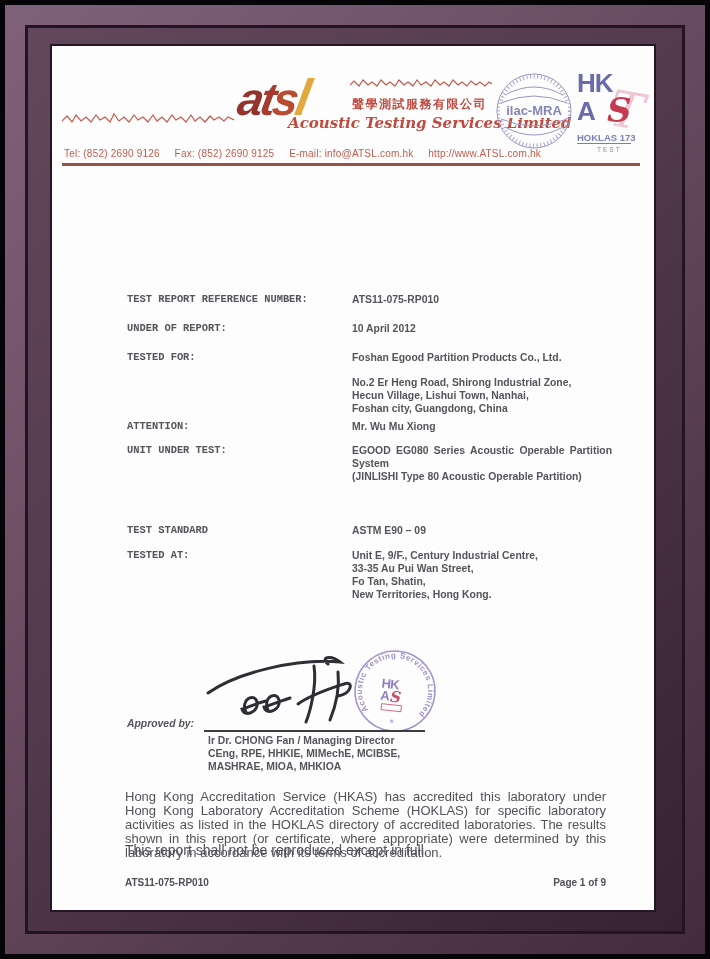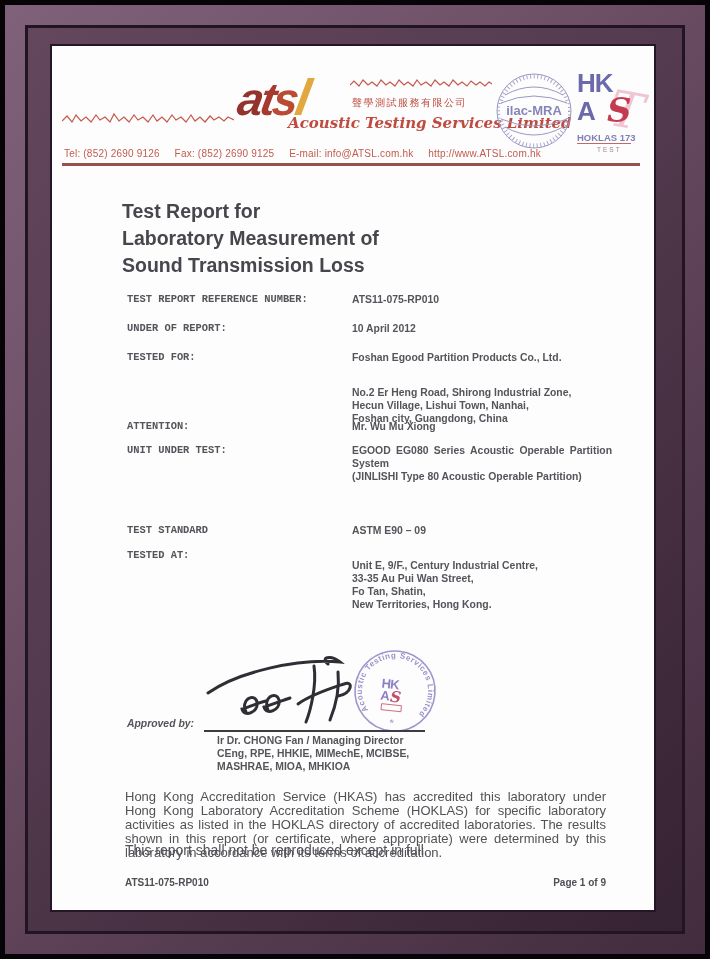--- a/index.html
+++ b/index.html
@@ -17,44 +17,44 @@
   .page { position:absolute; left:52px; top:46px; width:602px; height:864px;
           background:#fdfdfd; color:#4b4b51; box-shadow:0 0 0 2px #241624; }
 
   .abs { position:absolute; }
 
   
   .logo-atsl { left:186px; top:30px; font-style:italic; font-weight:900;
     font-size:46px; line-height:1; letter-spacing:-3px; transform:skewX(-10deg); display:flex; }
   .la1{color:#93332c;} .la2{color:#a63a2f;} .la3{color:#ba4b33;}
   .la4{color:#e0a83e; font-size:51px; transform:translateY(-4px);}
-  .chinese { left:300px; top:50px; font-size:10px; font-weight:normal; color:#bf4a3f; letter-spacing:1.5px; }
+  .chinese { left:300px; top:50px; font-size:12px; font-weight:bold; color:#bf4a3f; letter-spacing:1.5px; }
   .company-script { left:236px; top:68px; font-family:"DejaVu Serif", serif; font-style:italic;
     font-weight:bold; font-size:15px; color:#bf4a3f; }
   .addr1 { left:12px; top:88px; font-size:8.4px; color:#c35b4d; letter-spacing:.2px; white-space:pre; }
   .addr2 { left:12px; top:102px; font-size:10px; color:#c35b4d; letter-spacing:.2px; white-space:pre; }
   .rule { left:10px; top:117px; width:578px; height:3px; background:#9a4f4a; }
 
   .hkas-big { font:900 26px "Liberation Sans", sans-serif; letter-spacing:-1px; }
 
   
   .title { left:70px; top:152px; font-size:19.5px; font-weight:bold; color:#46464c; line-height:27px; }
 
   
   .row { position:absolute; left:75px; width:487px; font-size:10.4px; font-weight:bold;
          color:#54545a; line-height:13px; }
   .lab { position:absolute; left:0; top:0; width:220px;font-family:Liberation Mono, monospace; }
   .val { position:absolute; left:225px; top:0; width:260px; }
-  .pre { white-space:pre-line;margin-top:10px; }
+  .pre { white-space:pre-line; }
   .just { text-align:justify; }
 
   
   .approved { left:75px; top:672px; font-size:10.4px; font-weight:bold; color:#54545a;font-style:italic; }
   .sigline { left:152px; top:684px; width:221px; height:2px; background:#3c3c42; }
-  .nameblock { left:165px; top:688px; font-size:10.4px; font-weight:bold; color:#54545a; line-height:13px; }
+  .nameblock { left:156px; top:688px; font-size:10.4px; font-weight:bold; color:#54545a; line-height:13px; }
   .quals { white-space:pre-line; }
   .stampwrap { left:300px; top:602px; width:86px; height:86px; transform:rotate(6deg); }
 
   
   .footpara { left:73px; top:744px; width:481px; font-size:13px; line-height:13.9px;
     color:#525257; text-align:justify; }
   .repro { left:73px; top:796px; font-size:14px; color:#525257; }
   .bottomrow { left:73px; top:831px; width:481px; display:flex; justify-content:space-between;
     font-size:10px; font-weight:bold; color:#4f4f55; }
 
@@ -105,25 +105,20 @@
     <svg class="abs" style="left:525px; top:22px;" width="72" height="92" viewBox="0 0 72 92">
       <text x="34" y="58" font-size="50" fill="#eec6d4" class="serif-s" font-style="italic" transform="rotate(10 40 36)">T</text>
       <text x="0" y="24" class="hkas-big" fill="#6b6bab">HK</text>
       <text x="0" y="52" class="hkas-big" fill="#6b6bab">A</text>
       <text x="30" y="54" font-size="34" fill="#c53a50" class="serif-s" font-style="italic" font-weight="bold">S</text>
       <text x="0" y="73" font-size="9.5" font-weight="bold" fill="#8080b8">HOKLAS 173</text>
       <line x1="0" y1="75.5" x2="54" y2="75.5" stroke="#c06a62" stroke-width="1"></line>
       <text x="20" y="84" font-size="6.5" fill="#a87f8a" letter-spacing="2">TEST</text>
     </svg>
 
-    <div class="abs title">
-      <div>Test Report for</div>
-      <div>Laboratory Measurement of</div>
-      <div>Sound Transmission Loss</div>
-    </div>
 
     <div class="row" style="top:247px;">
       <span class="lab">TEST REPORT REFERENCE NUMBER:</span>
       <span class="val">ATS11-075-RP010</span>
     </div>
     <div class="row" style="top:276px;">
       <span class="lab">UNDER OF REPORT:</span>
       <span class="val">10 April 2012</span>
     </div>
     <div class="row" style="top:305px;">

